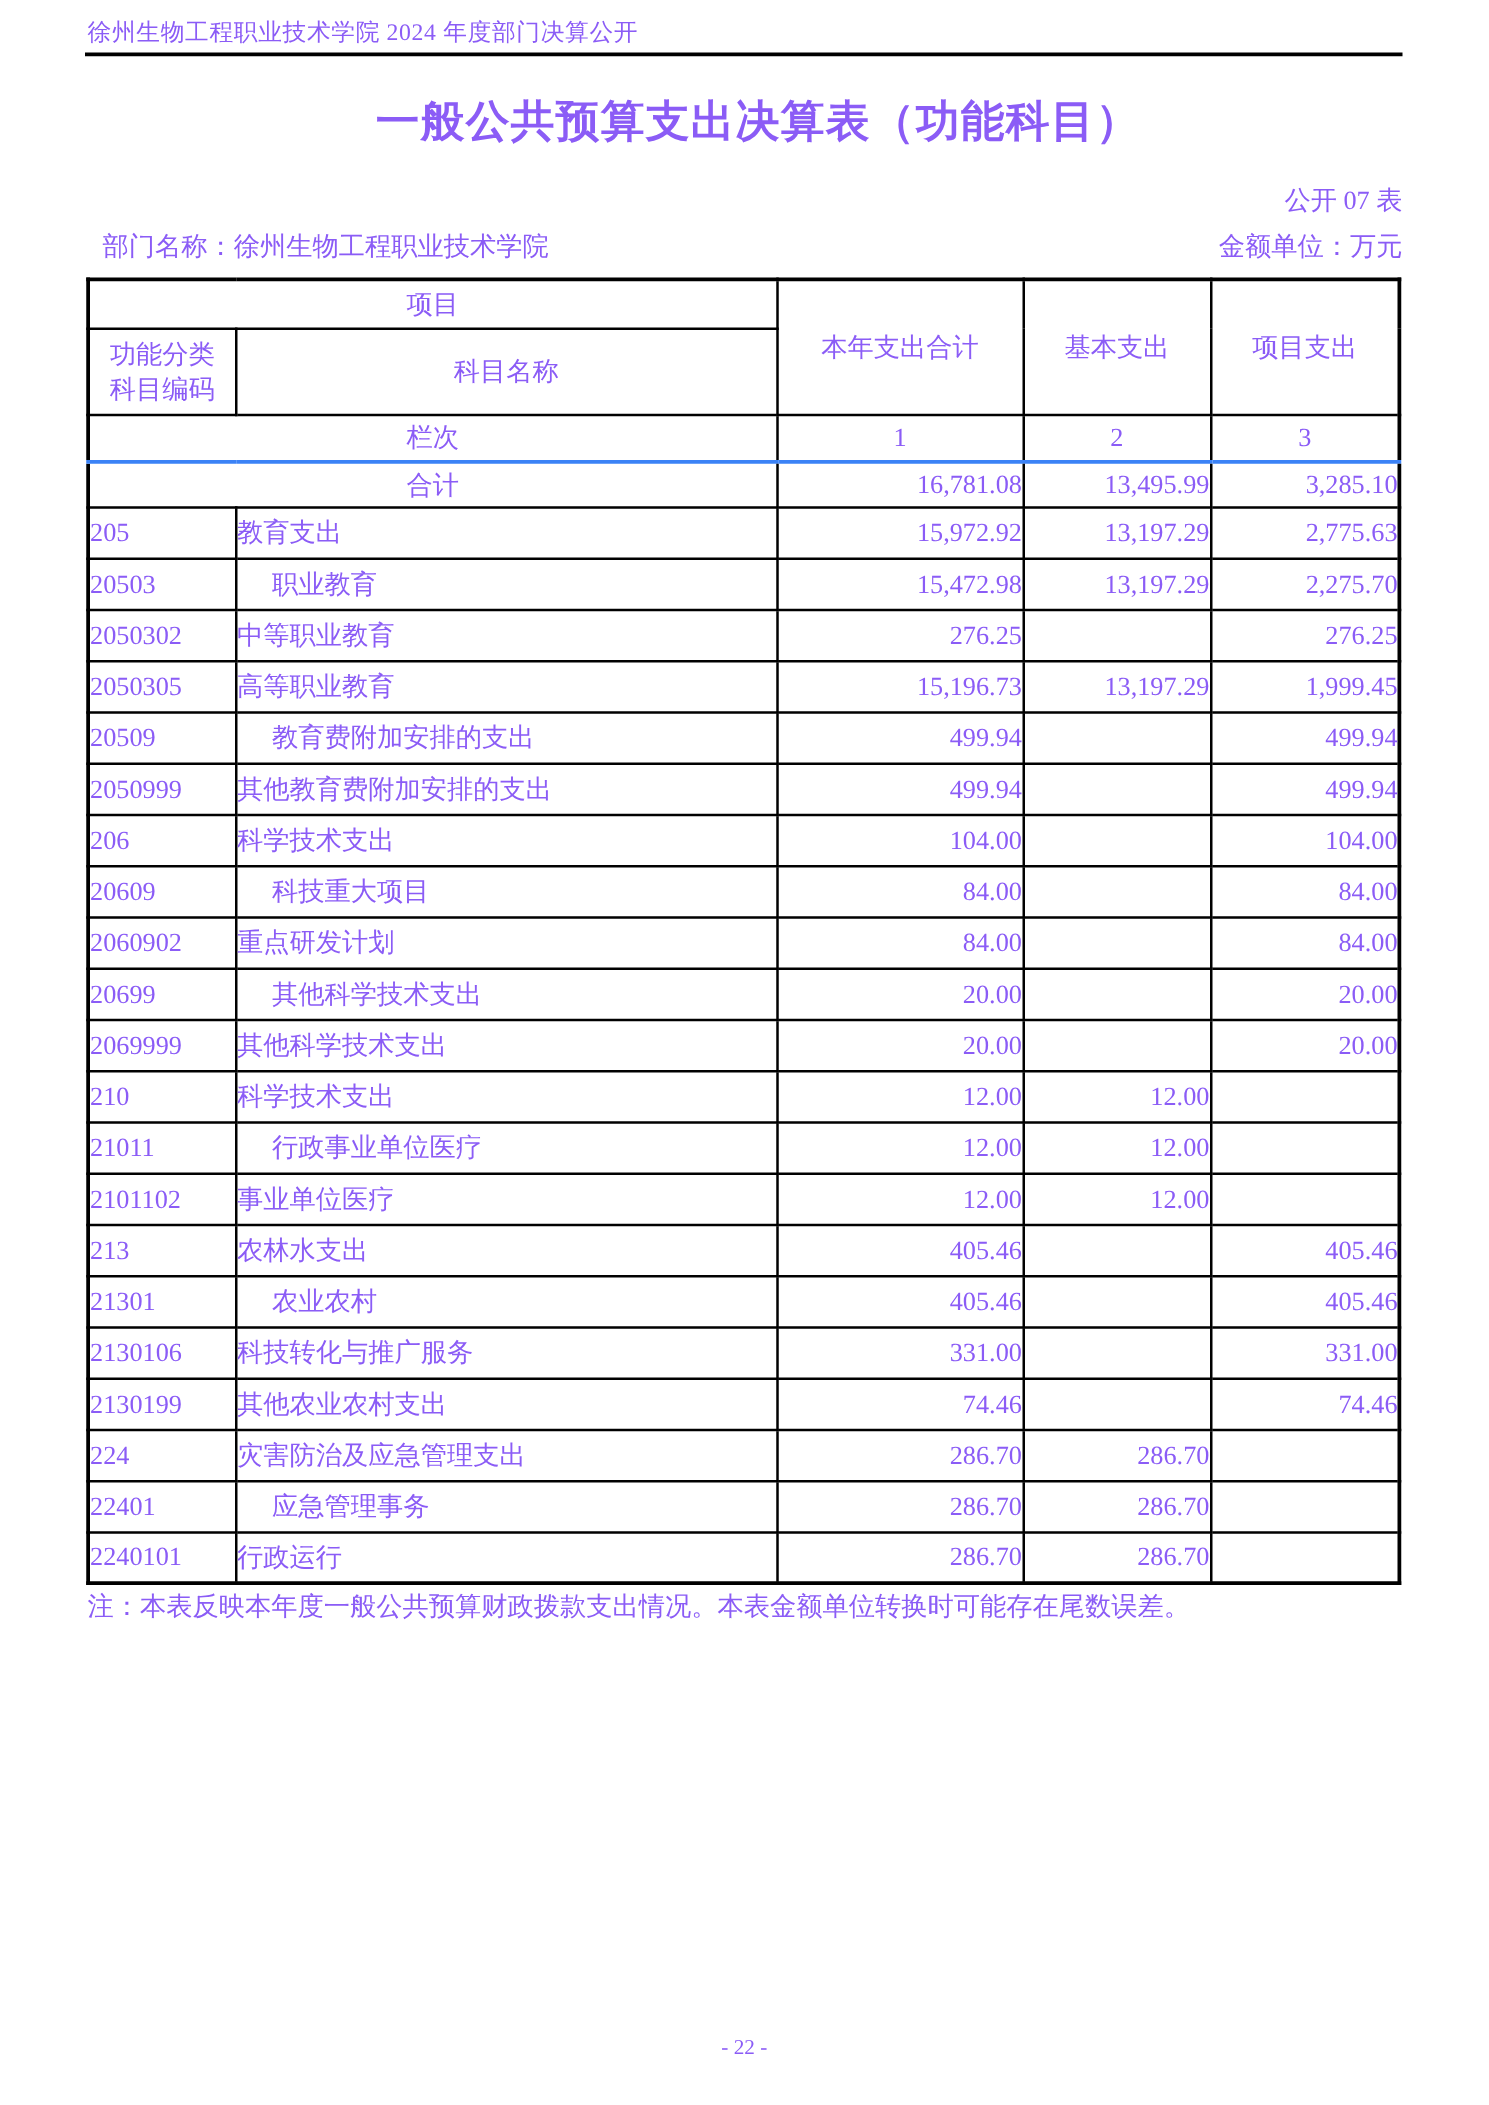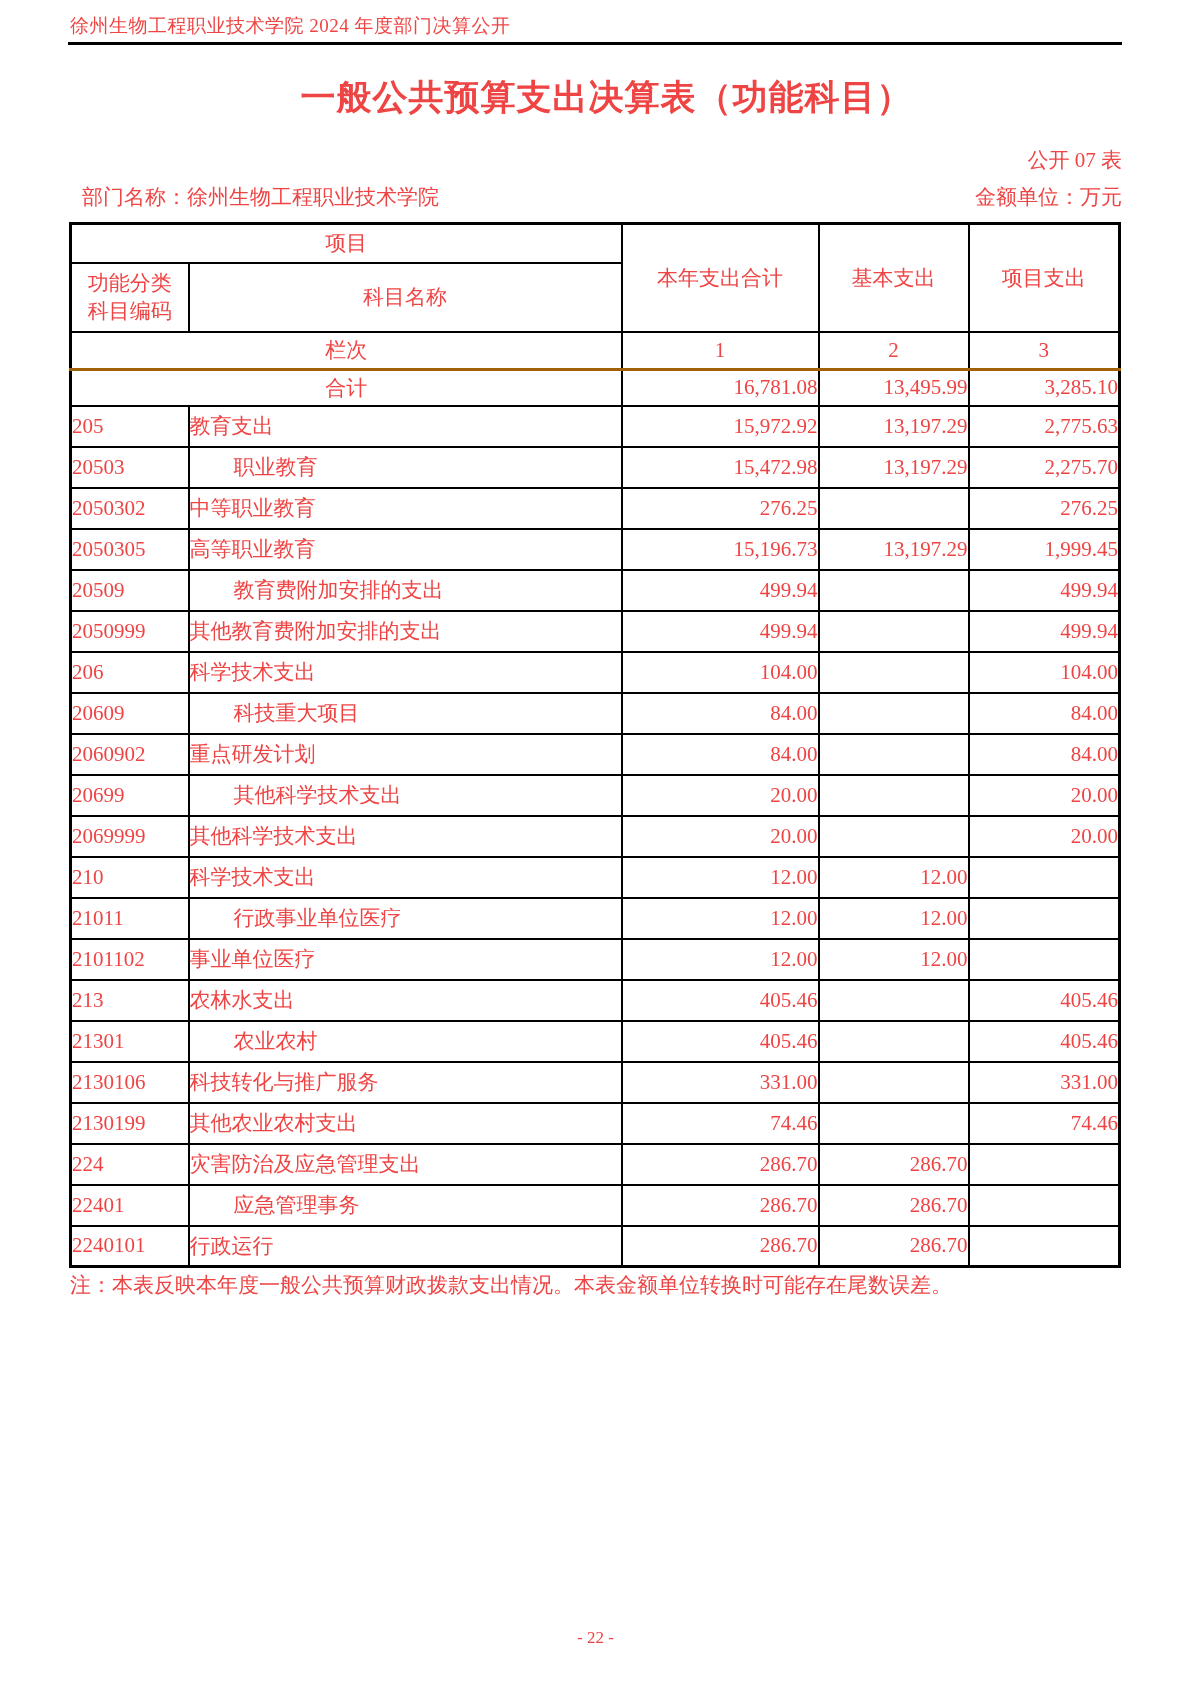--- a/index.html
+++ b/index.html
@@ -1,21 +1,21 @@
 <!DOCTYPE html>
 <html><head>
 <meta charset="utf-8">
 <style>
   * { margin:0; padding:0; box-sizing:border-box; }
   html,body { background:#ffffff; }
   .page {
     position:relative;
     width:1191px; height:1684px;
     background:#ffffff;
-    color:#ef4444;
+    color:#8b5cf6;
     font-family:"Liberation Serif","DejaVu Serif",serif;
     overflow:hidden;
   }
   .doc-header {
     position:absolute; left:70px; top:13px;
     font-size:19px; letter-spacing:0.5px; white-space:nowrap;
   }
   .header-rule {
     position:absolute; left:68px; top:42px;
     width:1054px; height:3px; background:#000;
@@ -49,27 +49,27 @@
     padding:0;
     vertical-align:middle;
     overflow:hidden;
     white-space:nowrap;
   }
   tr.hdr-row-1 td { height:39px; }
   td.project-span { border-bottom:3px solid #000; text-align:center; }
   tr.hdr-row-2 td { height:69px; text-align:center; }
   td.code-header { line-height:1.35; }
   td.value-header { text-align:center; }
-  tr.lanci-row td { height:38px; text-align:center; border-bottom:3px solid #a16207; }
+  tr.lanci-row td { height:38px; text-align:center; border-bottom:3px solid #3b82f6; }
   tr.total-row td { height:36px;margin-top:14px; }
   tr.data-row td { height:41px; }
   td.merged-label { text-align:center; }
   td.code { text-align:left; padding-left:7px; }
   td.name { text-align:left; padding-left:7px; }
-  td.name.indent-1 { padding-left:44px; }
+  td.name.indent-1 { padding-left:28px; }
   td.name.indent-2 { }
   td.num { text-align:right; padding-right:7px; }
   .note {
     position:absolute; left:70px; top:1271px;
     font-size:21px; white-space:nowrap;
   }
   .page-number {
     position:absolute; left:0; top:1628px; width:100%;
     text-align:center; font-size:17px;
   }

